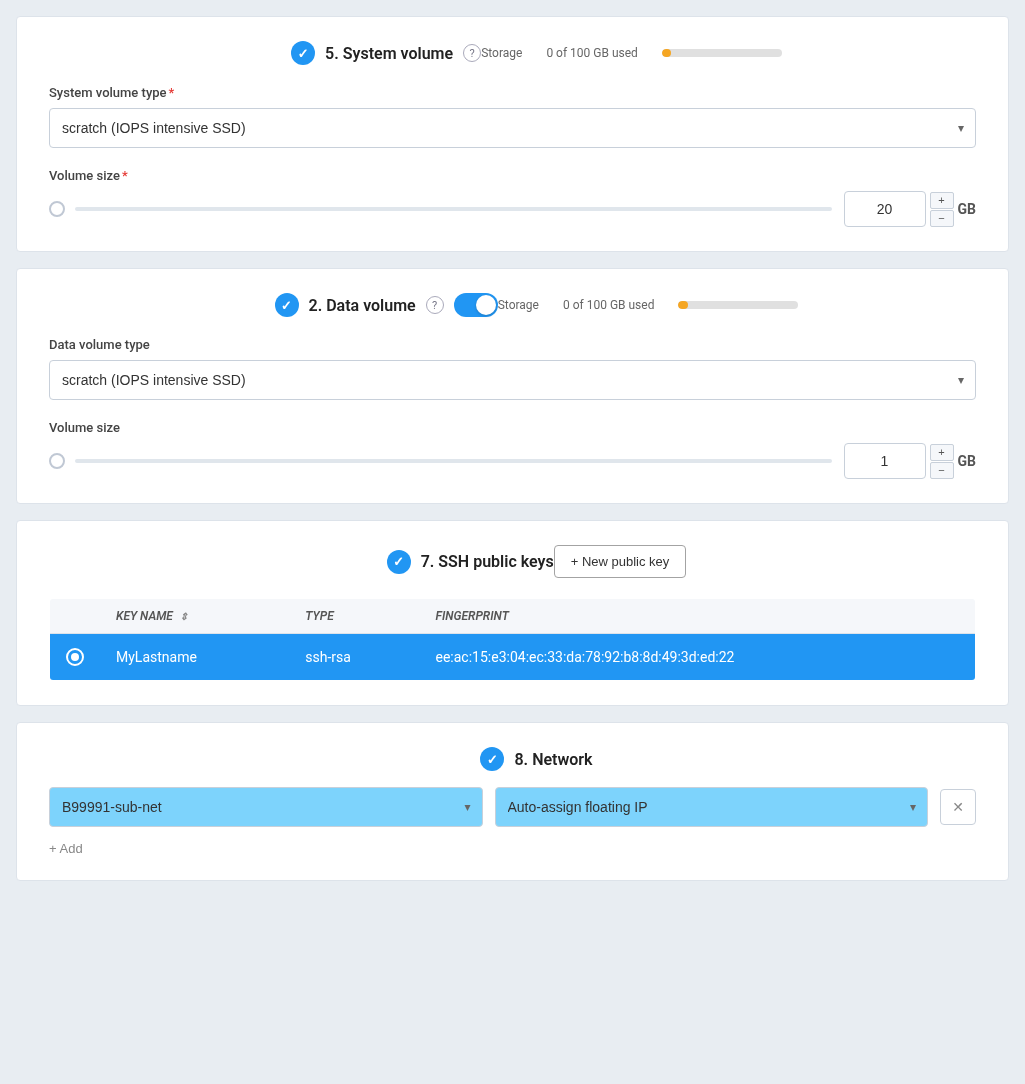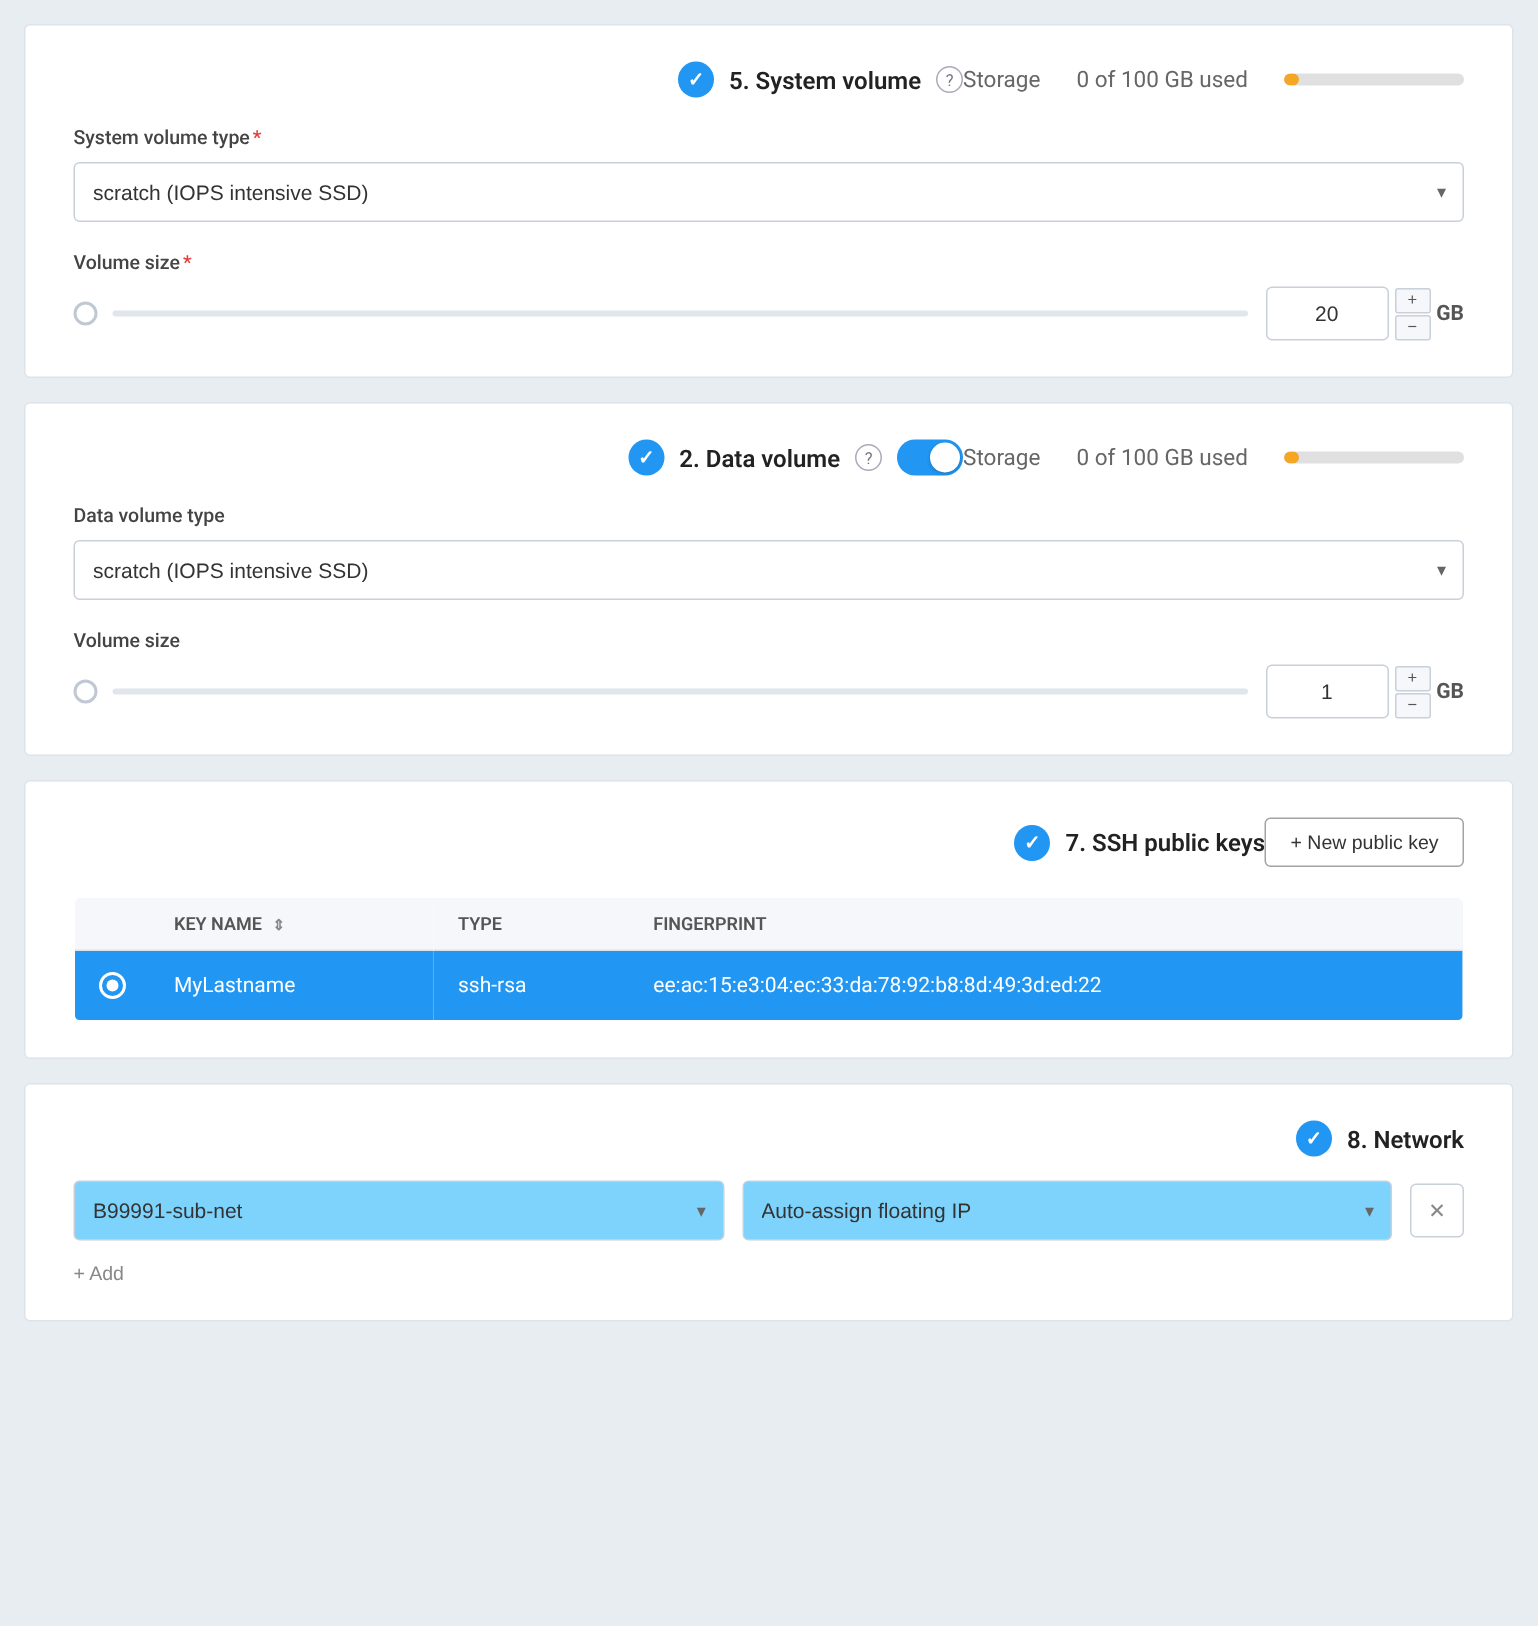--- a/index.html
+++ b/index.html
@@ -16,21 +16,21 @@
       background: #fff;
       border: 1px solid #dde3ea;
       border-radius: 4px;
       padding: 24px 32px;
       margin-bottom: 16px;
     }
     .section-header {
       display: flex;
       align-items: center;
       margin-bottom: 20px;
-      justify-content: flex-end;
+      justify-content: center;
       margin-left: 48px;
     }
     .section-header-left {
       display: flex;
       align-items: center;
       gap: 10px;
     }
     .check-icon {
       width: 24px;
       height: 24px;
@@ -208,20 +208,21 @@
     }
     .ssh-table {
       width: 100%;
       border-collapse: collapse;
       border: 1px solid #dde3ea;
       border-radius: 4px;
       overflow: hidden;
     }
     .ssh-table thead tr {
       background: #f5f7fa;
+      font-style: italic;
     }
     .ssh-table th {
       padding: 10px 16px;
       font-size: 12px;
       font-weight: 600;
       color: #555;
       text-align: left;
       border-bottom: 1px solid #dde3ea;
     }
     .ssh-table th.sortable {
@@ -302,21 +303,21 @@
       gap: 6px;
       margin-top: 14px;
       padding: 0;
     }
     .storage-header-right {
       display: flex;
       align-items: center;
       gap: 24px;
     }
     .storage-text {
-      font-size: 15px;
+      font-size: 12px;
       color: #666;
     }
   </style>
 </head>
 <body>
 
 <div class="card">
   <div class="section-header">
     <div class="section-header-left">
       <div class="check-icon"></div>

